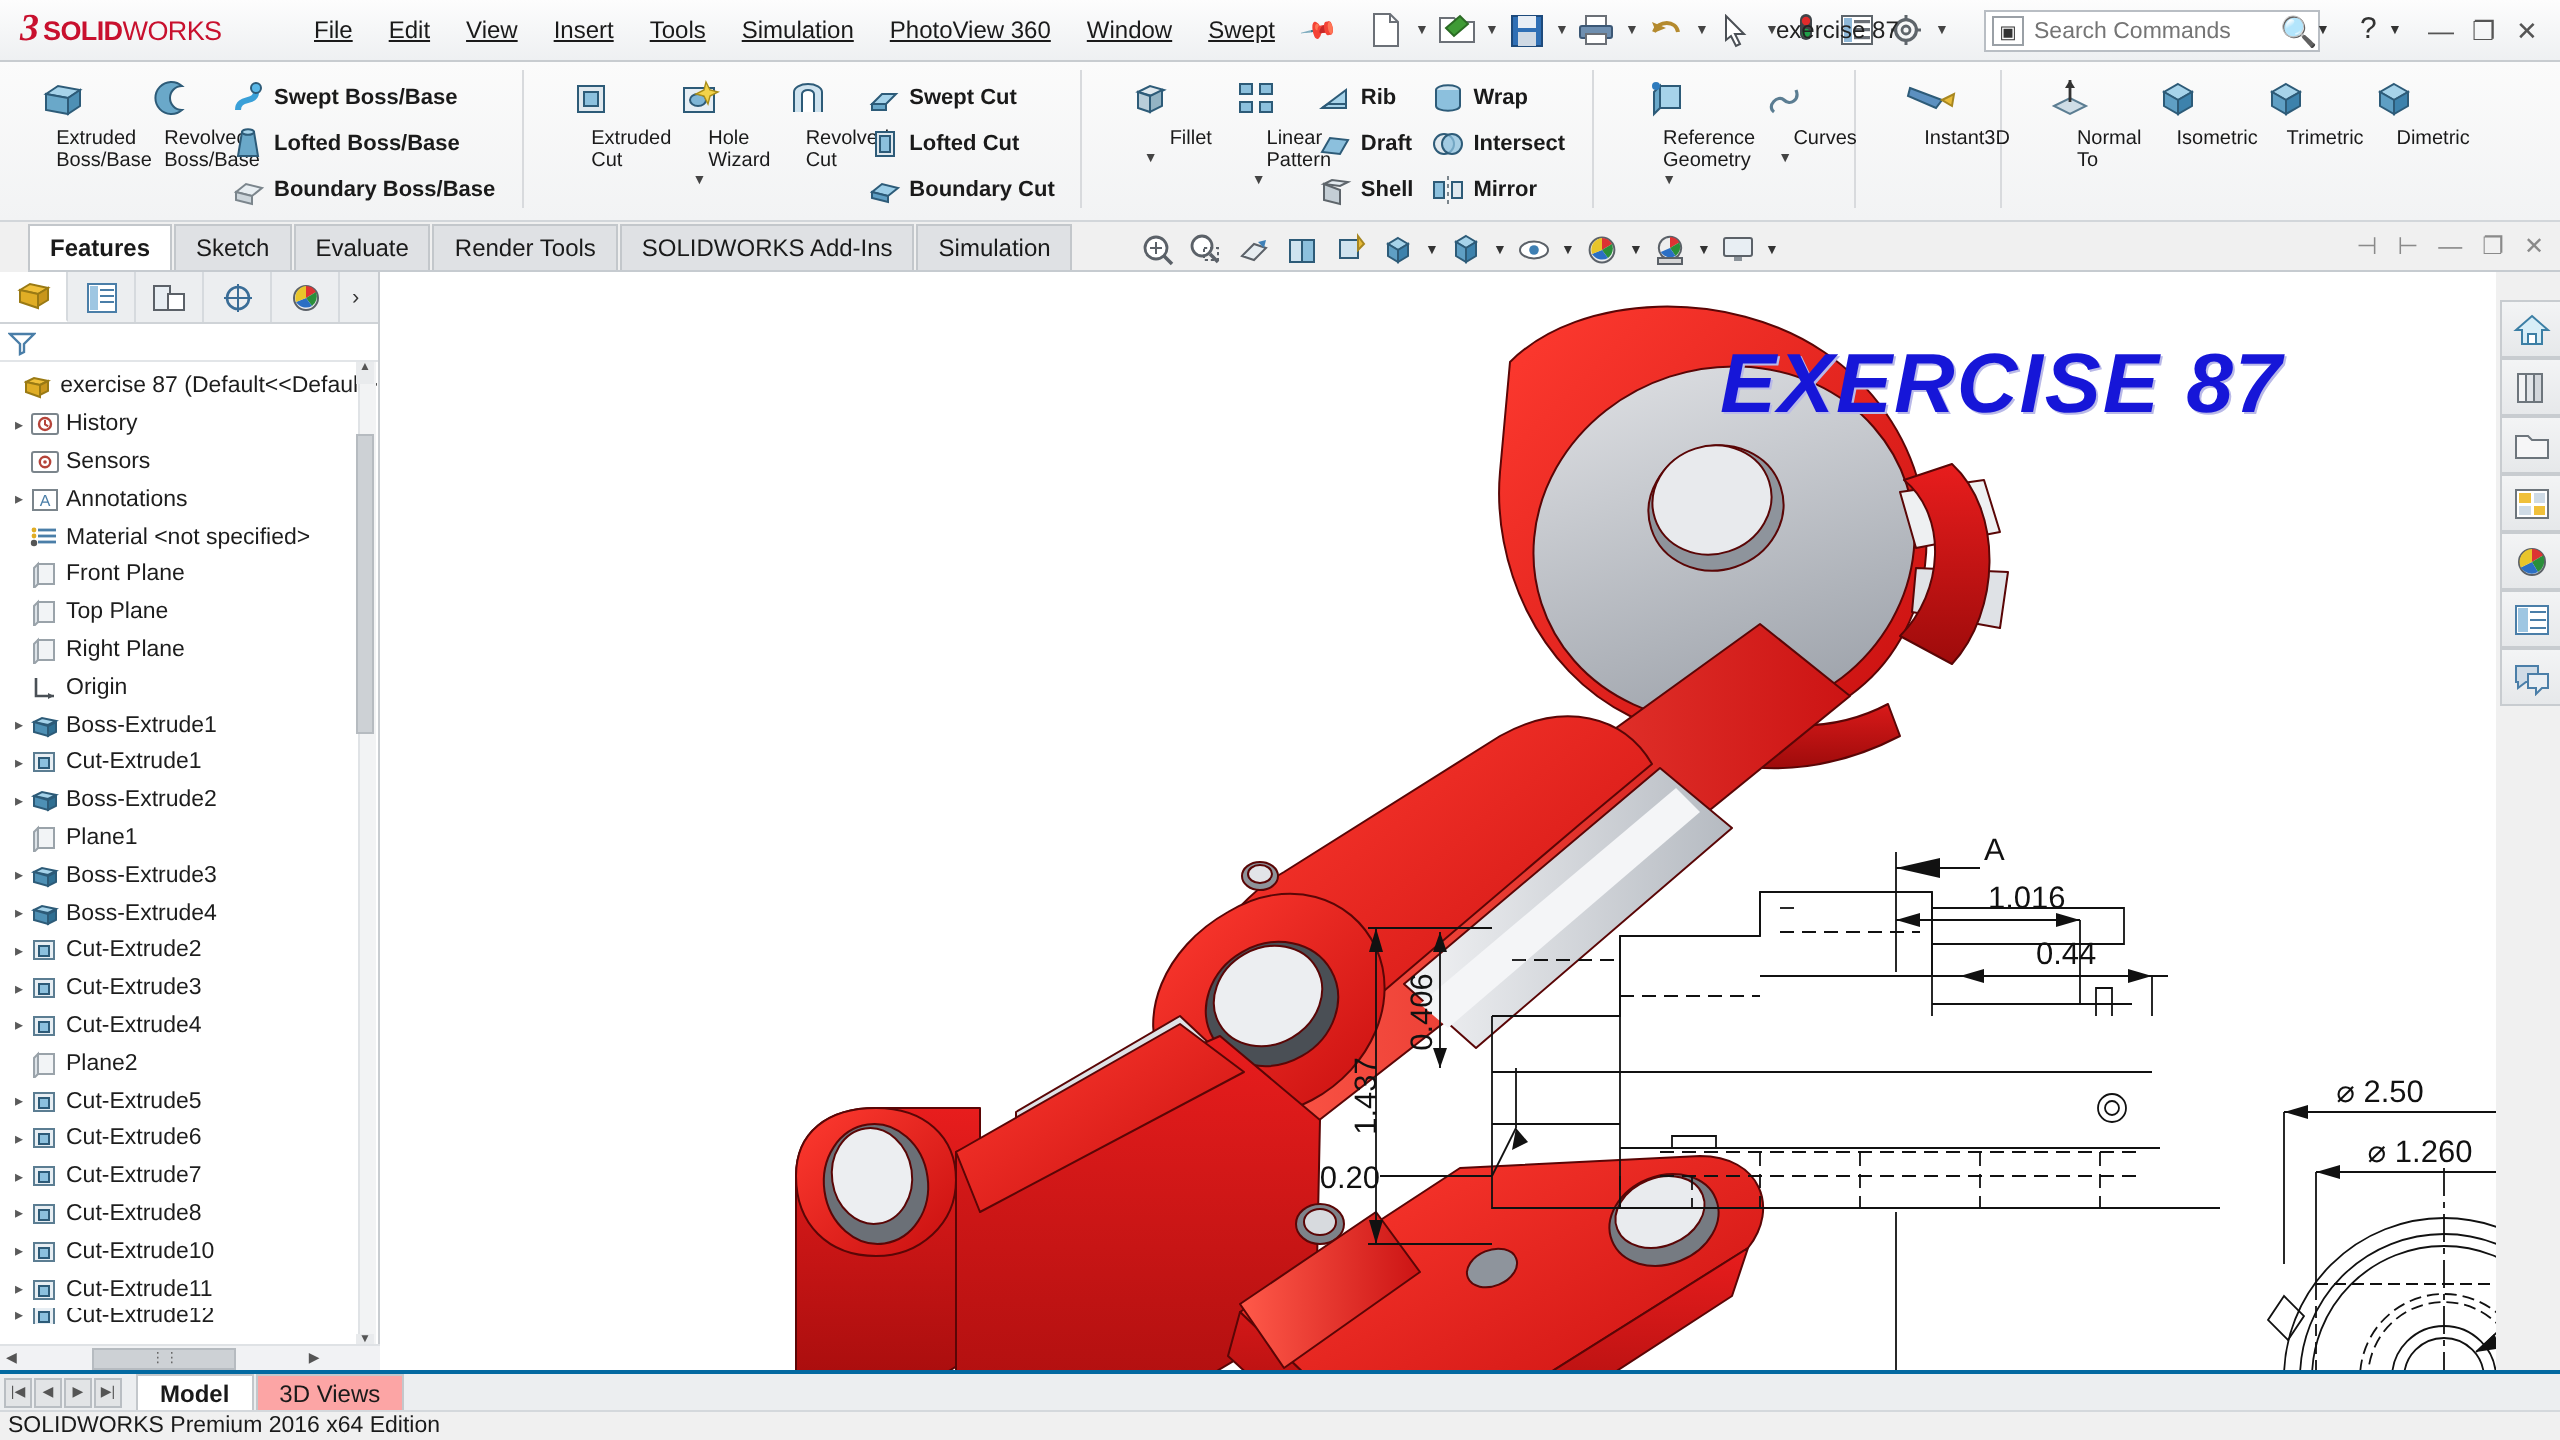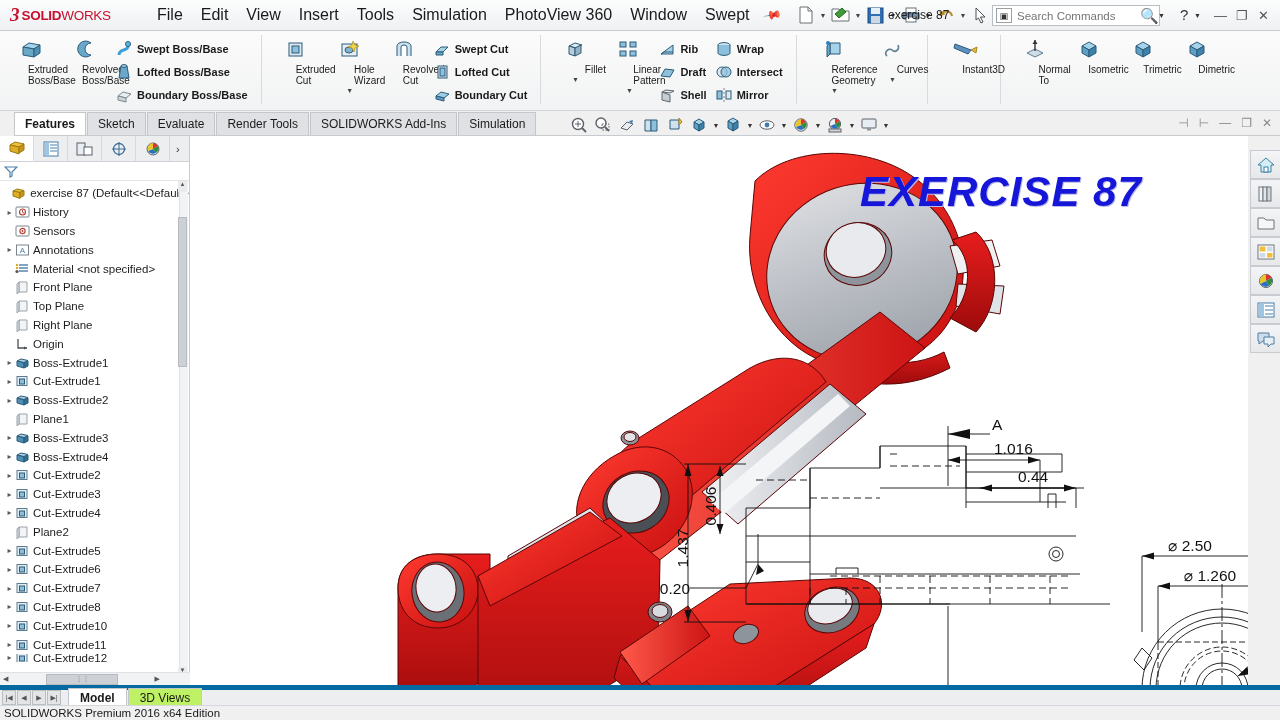--- a/index.html
+++ b/index.html
@@ -16,21 +16,21 @@
     background: linear-gradient(#fdfdfd,#eef0f2);
     border-bottom: 1px solid #c8ccd0;
     display:flex; align-items:center;
   }
   .sw-logo { display:flex; align-items:center; padding-left:10px; width:140px; }
   .sw-logo .ds { font-family:"Liberation Serif",serif; font-style:italic; font-weight:bold;
     font-size:19px; color:#c8102e; letter-spacing:-1px; }
   .sw-logo .solid { font-weight:bold; font-size:13.5px; color:#c8102e; letter-spacing:-.3px;}
   .sw-logo .works { font-weight:normal; font-size:13.5px; color:#c8102e; letter-spacing:-.3px;}
   .menubar { display:flex; align-items:center; gap:0px; margin-left:8px; }
-  .menubar .mi { font-size:16px; color:#1a1a1a; padding:3px 9px; cursor:default; }
+  .menubar .mi { font-size:12px; color:#1a1a1a; padding:3px 9px; cursor:default;text-decoration:underline; }
   .pin { color:#2a70b8; font-size:12px; margin-left:6px; transform:rotate(35deg); display:inline-block;}
   .tb-icons { display:flex; align-items:center; margin-left:14px; gap:1px; }
   .tb-btn { width:24px;height:22px; display:flex;align-items:center;justify-content:center; }
   .tb-caret { font-size:7px; color:#444; width:9px; text-align:center; }
   .doc-title { position:absolute; left:888px; top:8px; font-size:12px; color:#222; }
   .searchbox {
     position:absolute; left:992px; top:5px; width:168px; height:21px;
     background:#fff; border:1px solid #b9bec4; display:flex; align-items:center;
   }
   .searchbox .sicon { width:16px;height:15px;margin-left:3px;border:1px solid #9aa0a6;
@@ -106,26 +106,26 @@
     text-shadow: 1px 1px 0 #b9b9e8;
   }
 
   
   .taskpane { position:absolute; right:0; top:150px; width:30px; }
   .tpbtn { width:30px; height:29px; background:linear-gradient(#f3f4f5,#e6e8ea);
      border:1px solid #c8ccd0; border-right:0; display:flex; align-items:center; justify-content:center;}
 
   
   .bottomtabs { position:absolute; left:0; top:685px; width:1280px; height:20px;
-     background:#eceef0; border-top:5px solid #0369a1; display:flex; align-items:center;}
+     background:#eceef0; border-top:2px solid #0369a1; display:flex; align-items:center;}
   .navbtns { display:flex; margin-left:2px; }
   .navb { width:14px;height:15px;background:#e2e4e6;border:1px solid #b9bec3; margin-right:1px;
      font-size:7px; display:flex;align-items:center;justify-content:center;color:#555;}
   .btab { height:19px; padding:0 11px; display:flex; align-items:center; font-size:12px;
-     background:#bef264; border:1px solid #c3c7cb; border-bottom:0; margin-right:1px; color:#1a1a1a;}
+     background:#fca5a5; border:1px solid #c3c7cb; border-bottom:0; margin-right:1px; color:#1a1a1a;}
   .btab.active { background:#ffffff; font-weight:bold; }
   .statusbar { position:absolute; left:0; top:705px; width:1280px; height:15px;
      background:#f0f0f0; border-top:1px solid #d4d8dc; display:flex; align-items:center;}
   .statusbar .txt { font-size:11.5px; color:#1a1a1a; padding-left:4px; }
   svg { display:block; }
 </style>
 </head>
 <body>
 
 <div class="app">

